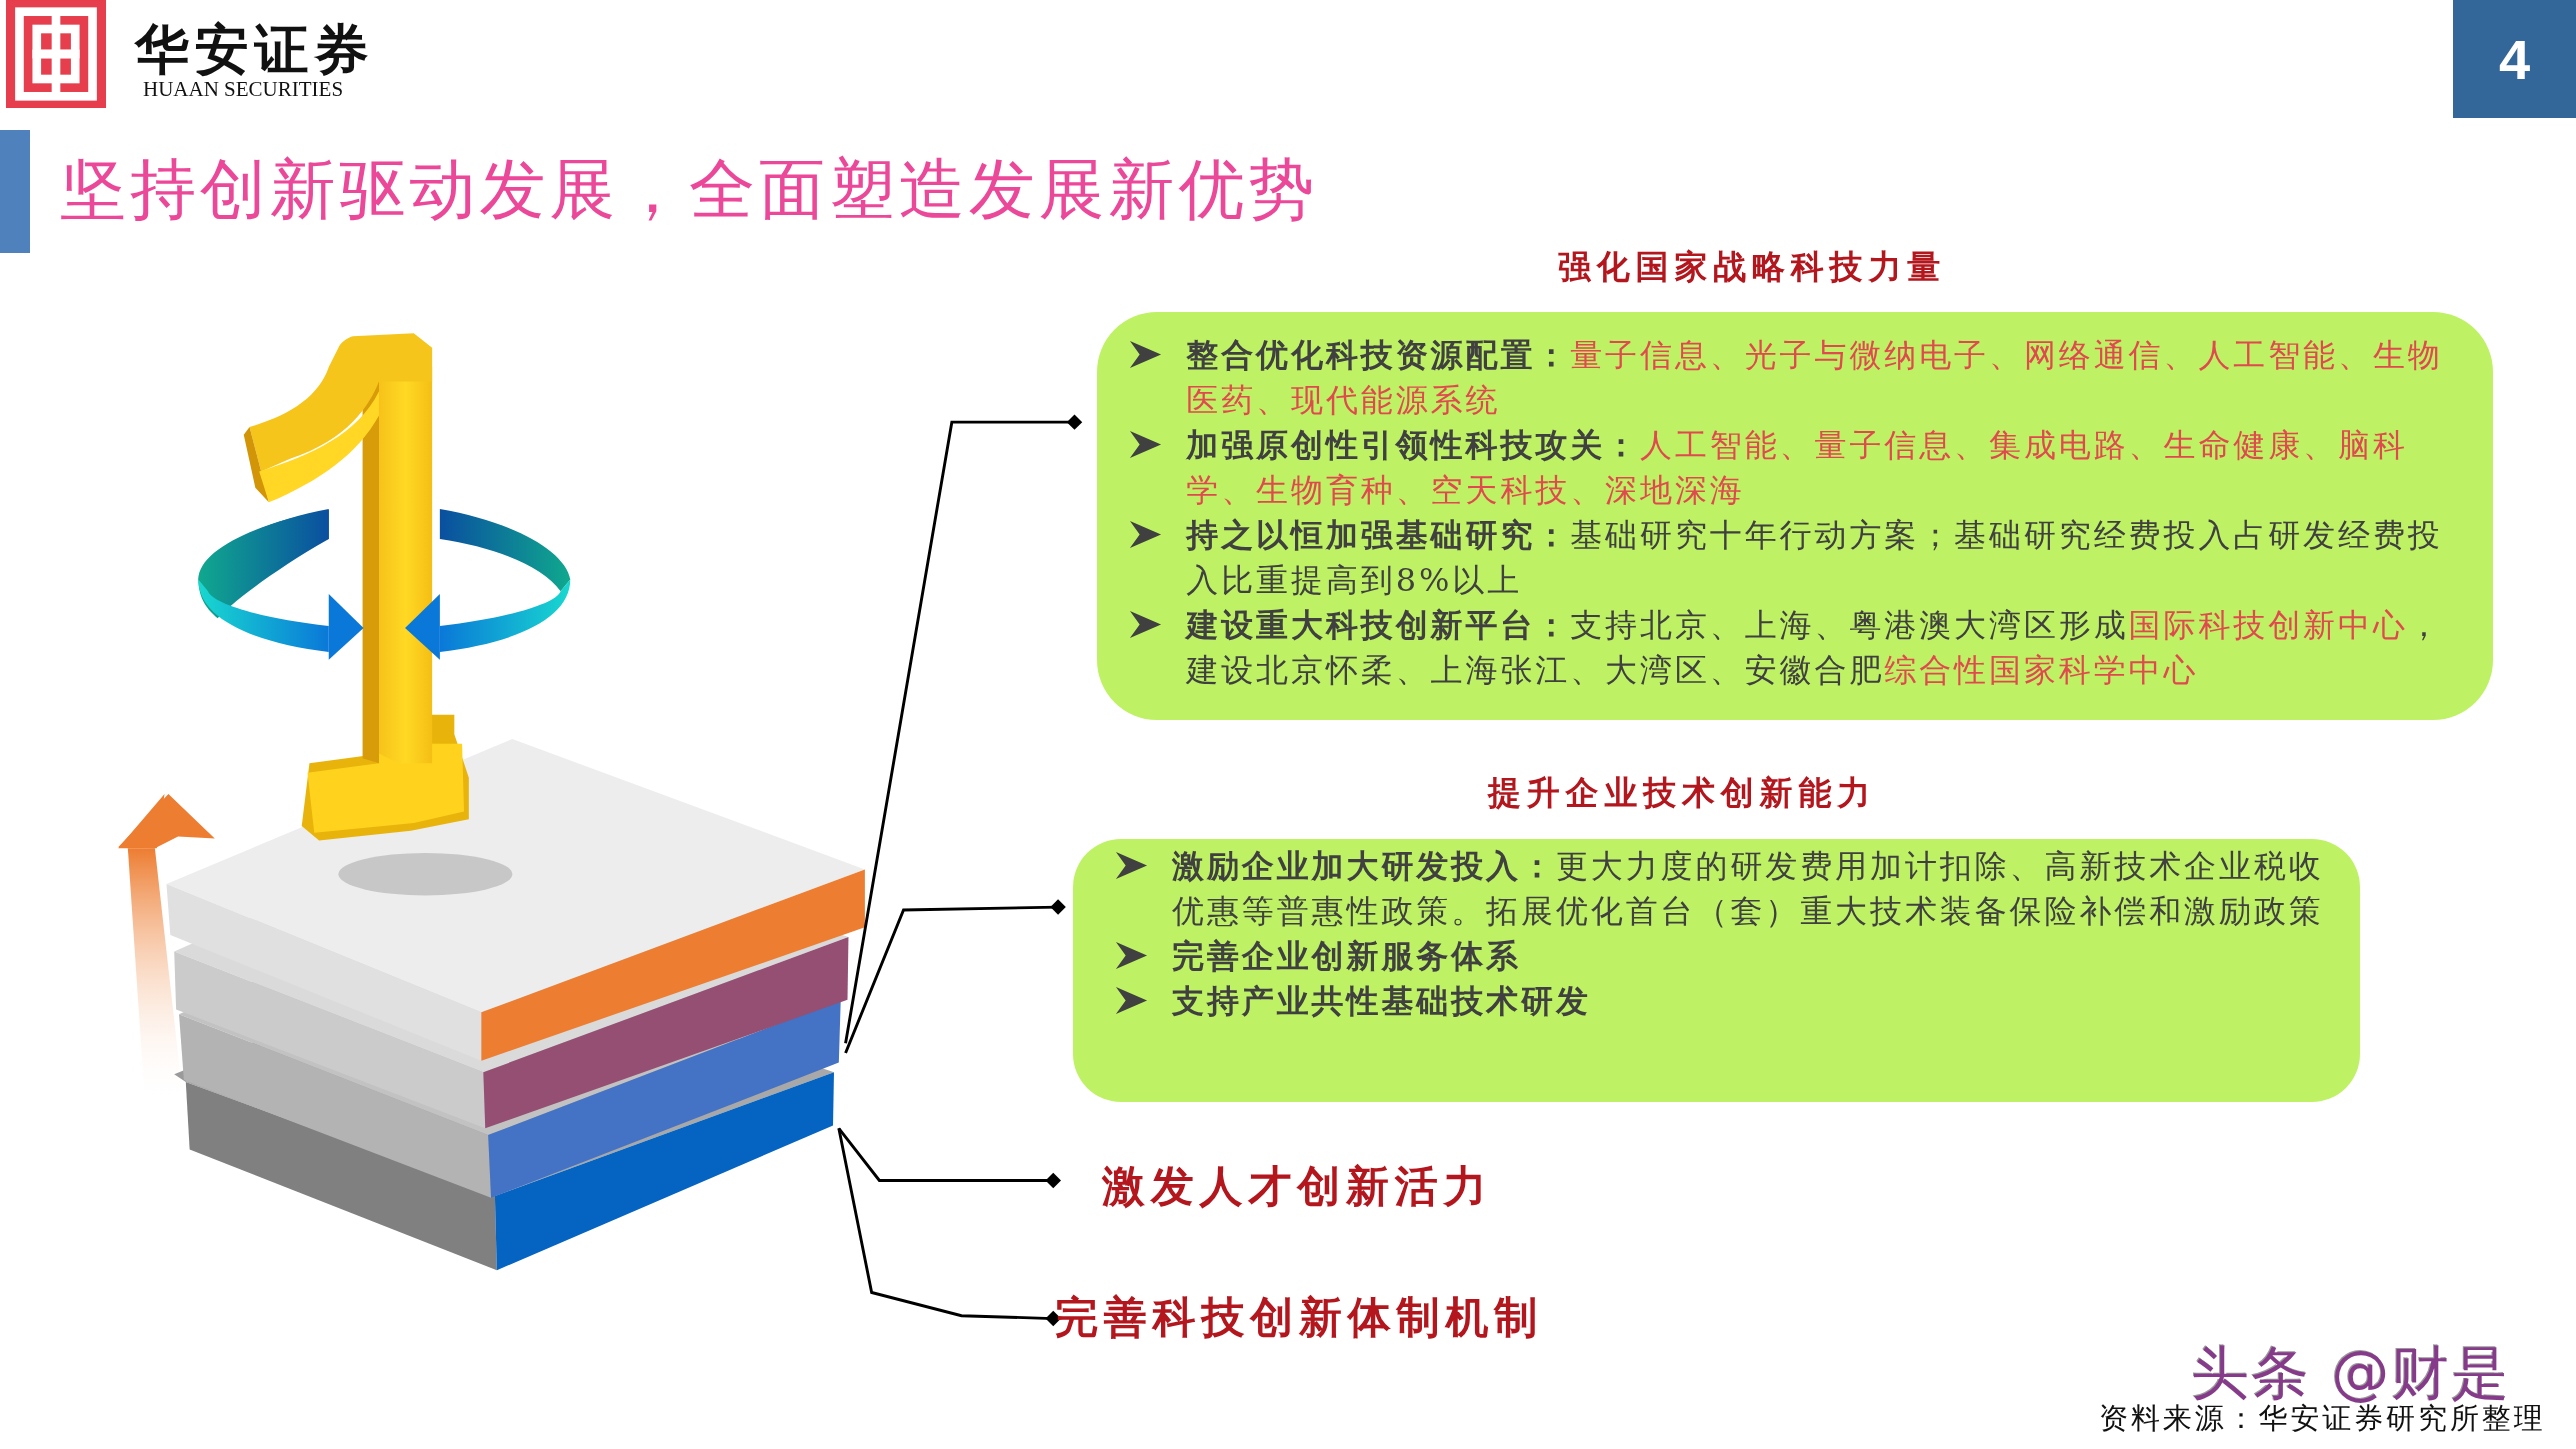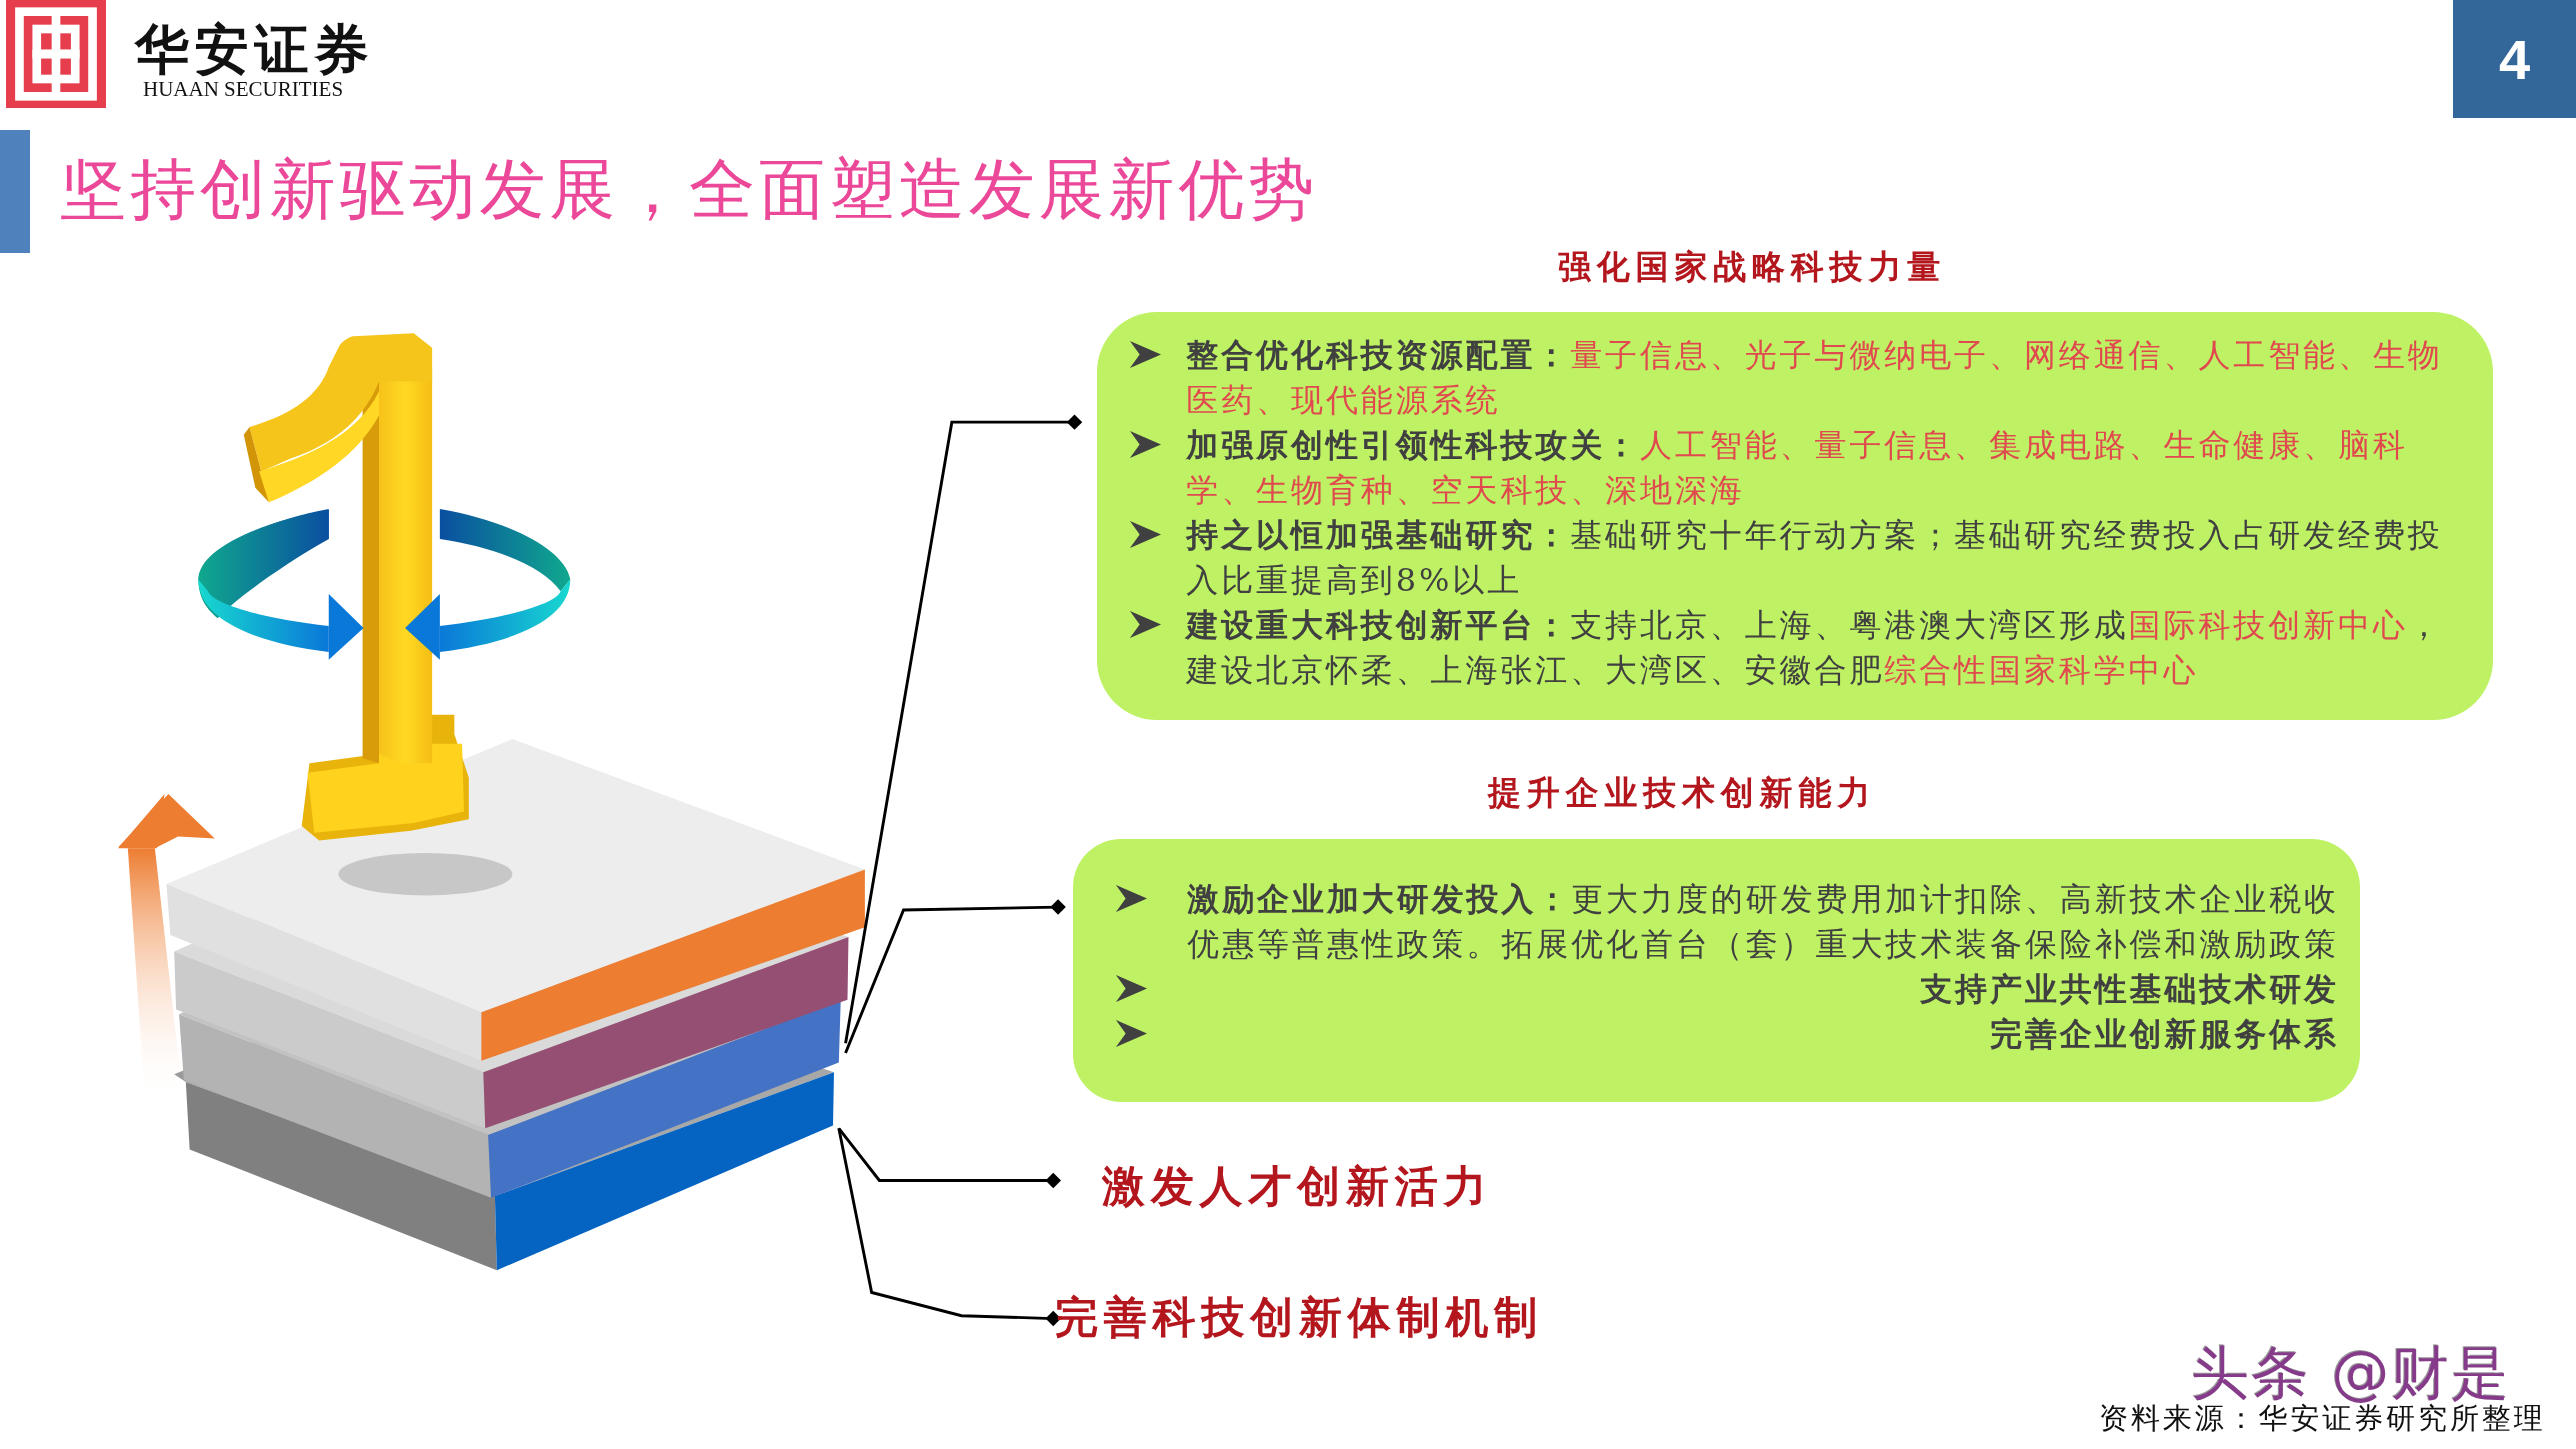--- a/index.html
+++ b/index.html
@@ -22,21 +22,21 @@
   .sec1-title { left:1558px; top:245px; }
   .sec2-title { left:1488px; top:771px; }
 
   
   .box { background:#bef264; border-radius:60px; }
   .box1 { left:1097px; top:312px; width:1396px; height:408px; }
   .box2 { left:1073px; top:839px; width:1287px; height:263px; border-radius:48px; }
 
   .bullet-list { position:absolute; margin:0; padding:0; list-style:none; }
   .box1 .bullet-list { left:19.3px; top:21px; width:1343px; }
-  .box2 .bullet-list { left:29px; top:38px; width:1237px;text-align:right; }
+  .box2 .bullet-list { left:29px; top:5px; width:1237px; }
   .bullet { position:relative; padding-left:70px; font-size:32px; line-height:45px; color:#404040; letter-spacing:2.9px; }
   .box2 .bullet { line-height:45px; }
   .bullet .arrow { position:absolute; left:11.6px; top:3.9px; width:35px; height:35px; }
   .bullet .lead { font-weight:bold; color:#404040; }
   .bullet .red { color:#e04a4f; }
   .bullet .dark { color:#404040; }
 
   
   .side-label { font-size:43px; color:#b3161c; letter-spacing:5.8px; white-space:nowrap; font-weight:bold; }
   .label3 { left:1063px; top:1158px;margin-left:39px; }
@@ -210,27 +210,27 @@
     <li class="bullet">
       <svg class="arrow" viewBox="0 0 36 36">
           <polygon points="2,4 34,18 2,32 12,18" fill="#404040"></polygon>
         </svg>
       <span class="lead">激励企业加大研发投入：</span><span class="dark">更大力度的研发费用加计扣除、高新技术企业税收优惠等普惠性政策。拓展优化首台（套）重大技术装备保险补偿和激励政策</span>
     </li>
     <li class="bullet">
       <svg class="arrow" viewBox="0 0 36 36">
           <polygon points="2,4 34,18 2,32 12,18" fill="#404040"></polygon>
         </svg>
+      <span class="lead">完善企业创新服务体系</span>
+    </li>
+    <li class="bullet">
+      <svg class="arrow" viewBox="0 0 36 36">
+          <polygon points="2,4 34,18 2,32 12,18" fill="#404040"></polygon>
+        </svg>
       <span class="lead">支持产业共性基础技术研发</span>
-    </li>
-    <li class="bullet">
-      <svg class="arrow" viewBox="0 0 36 36">
-          <polygon points="2,4 34,18 2,32 12,18" fill="#404040"></polygon>
-        </svg>
-      <span class="lead">完善企业创新服务体系</span>
     </li>
   </ul>
 </div>
 
 <div class="abs side-label label3">激发人才创新活力</div>
 <div class="abs side-label label4">完善科技创新体制机制</div>
 
 <div class="abs watermark">头条 @财是</div>
 <div class="abs source">资料来源：华安证券研究所整理</div>
 

